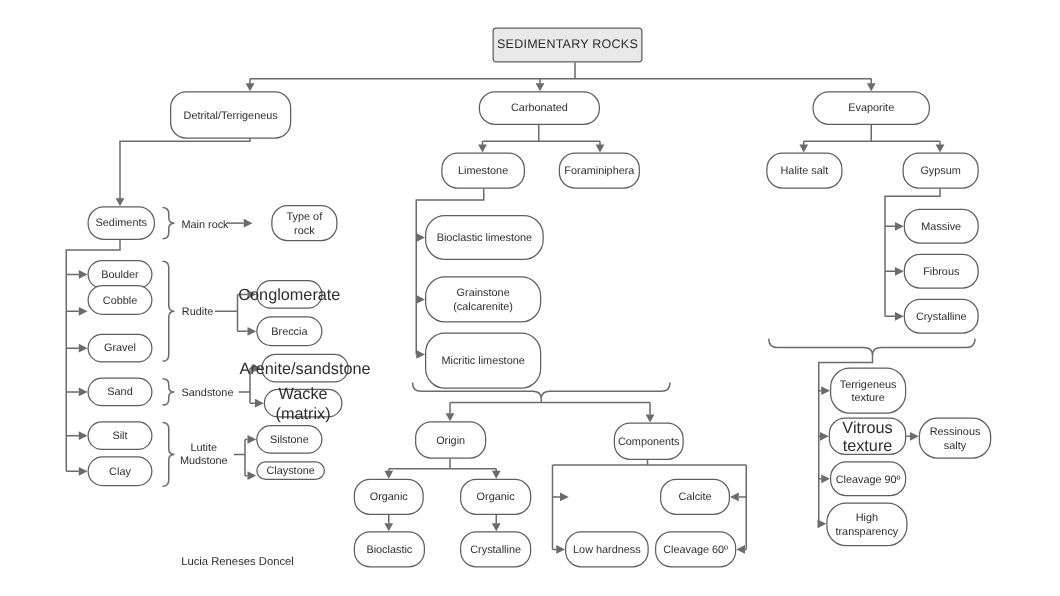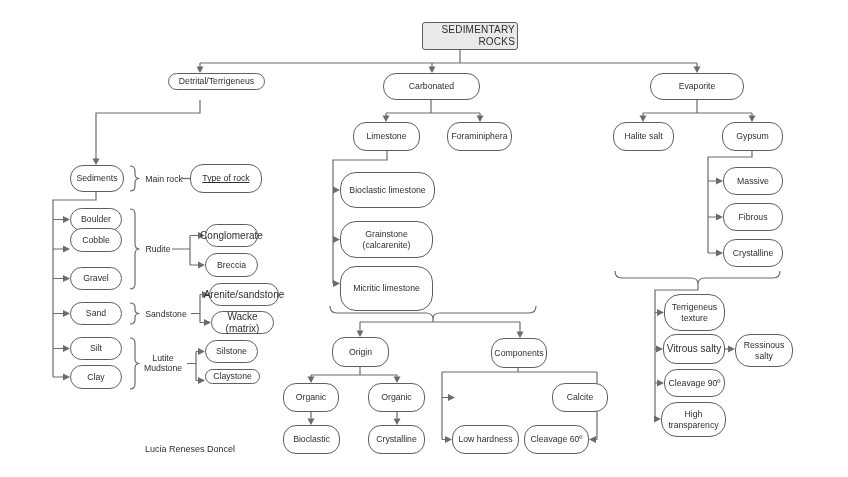--- a/index.html
+++ b/index.html
@@ -1,21 +1,21 @@
 <!DOCTYPE html>
 <html><head>
 <meta charset="utf-8">
 <style>
   html,body{margin:0;padding:0;background:#fff;}
   #canvas{position:relative;width:848px;height:477px;background:#ffffff;font-family:"Liberation Sans",sans-serif;overflow:hidden;}
   #wires{position:absolute;left:0;top:0;width:848px;height:477px;}
   .node{position:absolute;box-sizing:border-box;background:#fff;border:1.2px solid #5f5f5f;border-radius:13px;
         display:flex;align-items:center;justify-content:center;text-align:center;
         font-size:8.7px;color:#2e2e2e;line-height:1.18;padding:1px 2px;}
-  .xs{font-size:10px;}
+  .xs{font-size:13px;}
   .title-box{border-radius:3px;background:#e9e9e9;font-size:10px;letter-spacing:.2px;color:#2b2b2b;}
   .lbl{position:absolute;font-size:8.7px;color:#2e2e2e;text-align:center;line-height:1.15;}
 </style>
 </head>
 <body>
 
 <div id="canvas">
 
   <svg id="wires" viewBox="0 0 848 477" xmlns="http://www.w3.org/2000/svg">
     <g stroke="#6b6b6b" stroke-width="1.2" fill="none">
@@ -84,29 +84,29 @@
       <path d="M716,213.5 L716,220.5 L723,217 Z"></path>
       <path d="M716,249.5 L716,256.5 L723,253 Z"></path>
       <path d="M657,309 L657,316 L664,312.5 Z"></path>
       <path d="M656,345.5 L656,352.5 L663,349 Z"></path>
       <path d="M657,379.5 L657,386.5 L664,383 Z"></path>
       <path d="M654,415.5 L654,422.5 L661,419 Z"></path>
       <path d="M728,345.5 L728,352.5 L735,349 Z"></path>
     </g>
   </svg>
 
-  <div class="node title-box" style="left:422px;top:22px;width:96px;height:28px;text-align:right;">SEDIMENTARY ROCKS</div>
+  <div class="node title-box" style="left:394px;top:22px;width:120px;height:28px;">SEDIMENTARY ROCKS</div>
 
-  <div class="node" style="left:168px;top:73px;width:97px;height:17px;">Detrital/Terrigeneus</div>
+  <div class="node" style="left:136px;top:73px;width:97px;height:38px;">Detrital/Terrigeneus</div>
   <div class="node" style="left:383px;top:73px;width:97px;height:27px;">Carbonated</div>
   <div class="node" style="left:650px;top:73px;width:94px;height:27px;">Evaporite</div>
 
   <div class="node" style="left:70px;top:165px;width:54px;height:27px;">Sediments</div>
   <div class="lbl" style="left:144px;top:174px;width:40px;">Main rock</div>
-  <div class="node" style="left:190px;top:164px;width:72px;height:29px;text-decoration:underline;">Type of rock</div>
+  <div class="node" style="left:217px;top:164px;width:53px;height:29px;">Type of rock</div>
 
   <div class="node" style="left:70px;top:208px;width:52px;height:23px;">Boulder</div>
   <div class="node" style="left:70px;top:228px;width:52px;height:24px;">Cobble</div>
   <div class="node" style="left:70px;top:267px;width:52px;height:23px;">Gravel</div>
   <div class="node" style="left:70px;top:302px;width:52px;height:23px;">Sand</div>
   <div class="node" style="left:70px;top:337px;width:52px;height:23px;">Silt</div>
   <div class="node" style="left:70px;top:365px;width:52px;height:24px;">Clay</div>
 
   <div class="lbl" style="left:143px;top:244px;width:30px;">Rudite</div>
   <div class="lbl" style="left:142px;top:309px;width:48px;">Sandstone</div>
@@ -126,31 +126,31 @@
   <div class="node" style="left:340px;top:266px;width:93px;height:45px;border-radius:16px;">Micritic limestone</div>
 
   <div class="node" style="left:332px;top:337px;width:57px;height:30px;">Origin</div>
   <div class="node" style="left:491px;top:338px;width:56px;height:30px;">Components</div>
 
   <div class="node" style="left:283px;top:383px;width:56px;height:29px;">Organic</div>
   <div class="node" style="left:368px;top:383px;width:57px;height:29px;">Organic</div>
   <div class="node" style="left:283px;top:425px;width:57px;height:29px;">Bioclastic</div>
   <div class="node" style="left:368px;top:425px;width:57px;height:29px;">Crystalline</div>
 
-  <div class="node" style="left:552px;top:383px;width:56px;height:29px;">Calcite</div>
+  <div class="node" style="left:528px;top:383px;width:56px;height:29px;">Calcite</div>
   <div class="node" style="left:452px;top:425px;width:67px;height:29px;">Low hardness</div>
   <div class="node" style="left:524px;top:425px;width:65px;height:29px;">Cleavage 60º</div>
 
   <div class="node" style="left:613px;top:122px;width:61px;height:29px;">Halite salt</div>
   <div class="node" style="left:722px;top:122px;width:61px;height:29px;">Gypsum</div>
   <div class="node" style="left:723px;top:167px;width:60px;height:28px;">Massive</div>
   <div class="node" style="left:723px;top:203px;width:60px;height:28px;">Fibrous</div>
   <div class="node" style="left:723px;top:239px;width:60px;height:28px;">Crystalline</div>
 
   <div class="node" style="left:664px;top:294px;width:61px;height:37px;border-radius:16px;">Terrigeneus texture</div>
-  <div class="node xs" style="left:663px;top:334px;width:62px;height:30px;">Vitrous salty</div>
+  <div class="node xs" style="left:663px;top:334px;width:62px;height:30px;">Vitrous texture</div>
   <div class="node" style="left:735px;top:334px;width:58px;height:33px;border-radius:15px;">Ressinous salty</div>
   <div class="node" style="left:664px;top:369px;width:61px;height:28px;">Cleavage 90º</div>
   <div class="node" style="left:661px;top:402px;width:65px;height:35px;border-radius:16px;">High transparency</div>
 
   <div class="lbl" style="left:140px;top:444px;width:100px;text-align:center;font-size:9px;">Lucia Reneses Doncel</div>
 
 </div>
 
 </body></html>

